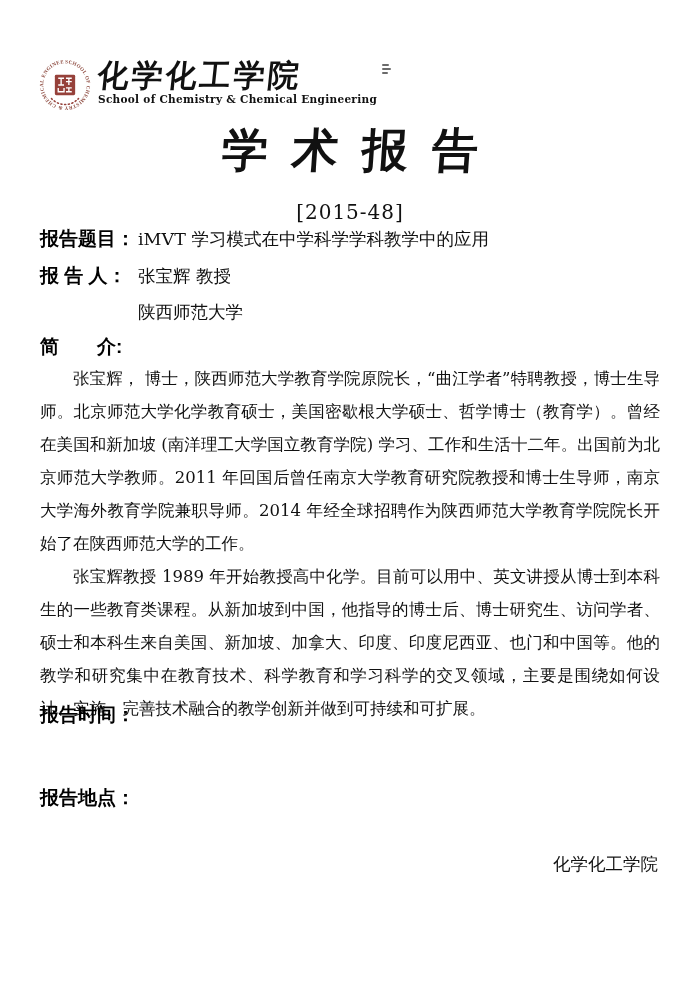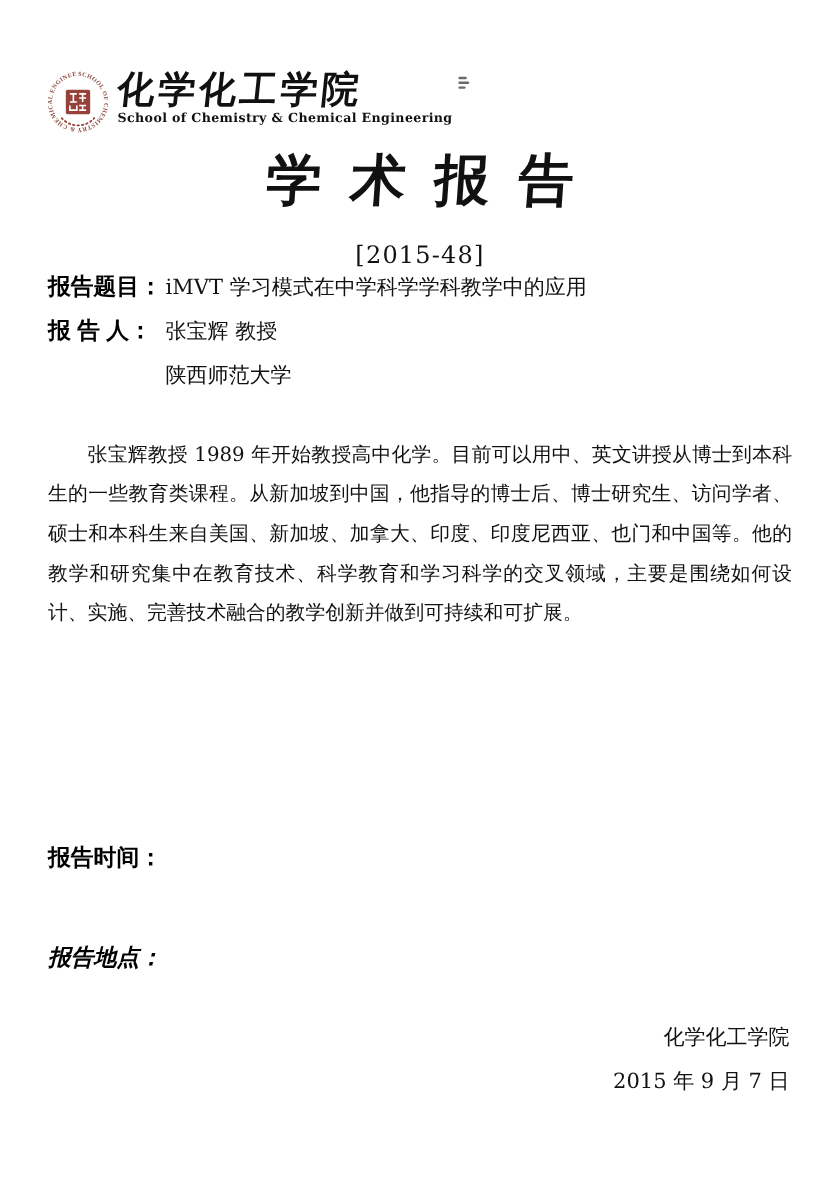--- a/index.html
+++ b/index.html
@@ -88,21 +88,21 @@
   .field-value {
     font-size: 17.5px;
     margin-left: 2px;
   }
   .row-topic   { top: 226px; }
   .row-speaker { top: 263px; }
   .row-affil   { top: 300px; left: 138px; align-items: flex-end; }
   .row-affil .field-value { margin-left: 0; }
   .intro-head  { top: 334px; }
   .row-time    { top: 702px; gap: 31px; }
-  .row-venue   { top: 785px; font-style: italic; }
+  .row-venue   { top: 785px; }
 
   
   .intro-body {
     position: absolute; top: 362px; left: 40px; right: 40px;
   }
   .intro-body p {
     margin: 0;
     font-size: 16.5px;
     line-height: 33px;
     text-align: justify;
@@ -164,29 +164,32 @@
 
   <div class="field-row row-topic">
     <span class="field-label">报告题目：</span>
     <span class="field-value">iMVT 学习模式在中学科学学科教学中的应用</span>
   </div>
 
   <div class="field-row row-affil">
     <span class="field-value">陕西师范大学</span>
   </div>
 
+  <div class="field-row intro-head">
+    <span class="field-label">简　　介:</span>
+  </div>
 
   <div class="intro-body">
+    <p>张宝辉， 博士，陕西师范大学教育学院原院长，“曲江学者”特聘教授，博士生导师。北京师范大学化学教育硕士，美国密歇根大学硕士、哲学博士（教育学）。曾经在美国和新加坡 (南洋理工大学国立教育学院) 学习、工作和生活十二年。出国前为北京师范大学教师。2011 年回国后曾任南京大学教育研究院教授和博士生导师，南京大学海外教育学院兼职导师。2014 年经全球招聘作为陕西师范大学教育学院院长开始了在陕西师范大学的工作。</p>
     <p>张宝辉教授 1989 年开始教授高中化学。目前可以用中、英文讲授从博士到本科生的一些教育类课程。从新加坡到中国，他指导的博士后、博士研究生、访问学者、硕士和本科生来自美国、新加坡、加拿大、印度、印度尼西亚、也门和中国等。他的教学和研究集中在教育技术、科学教育和学习科学的交叉领域，主要是围绕如何设计、实施、完善技术融合的教学创新并做到可持续和可扩展。</p>
   </div>
 
   <div class="field-row row-time">
     <span class="field-label">报告时间：</span>
   </div>
 
   <div class="field-row row-venue">
     <span class="field-label">报告地点：</span>
   </div>
 
   <div class="footer-org">化学化工学院</div>
-  <div class="footer-date">2015 年 9 月 7 日</div>
 
 </div>
 
 </body></html>

